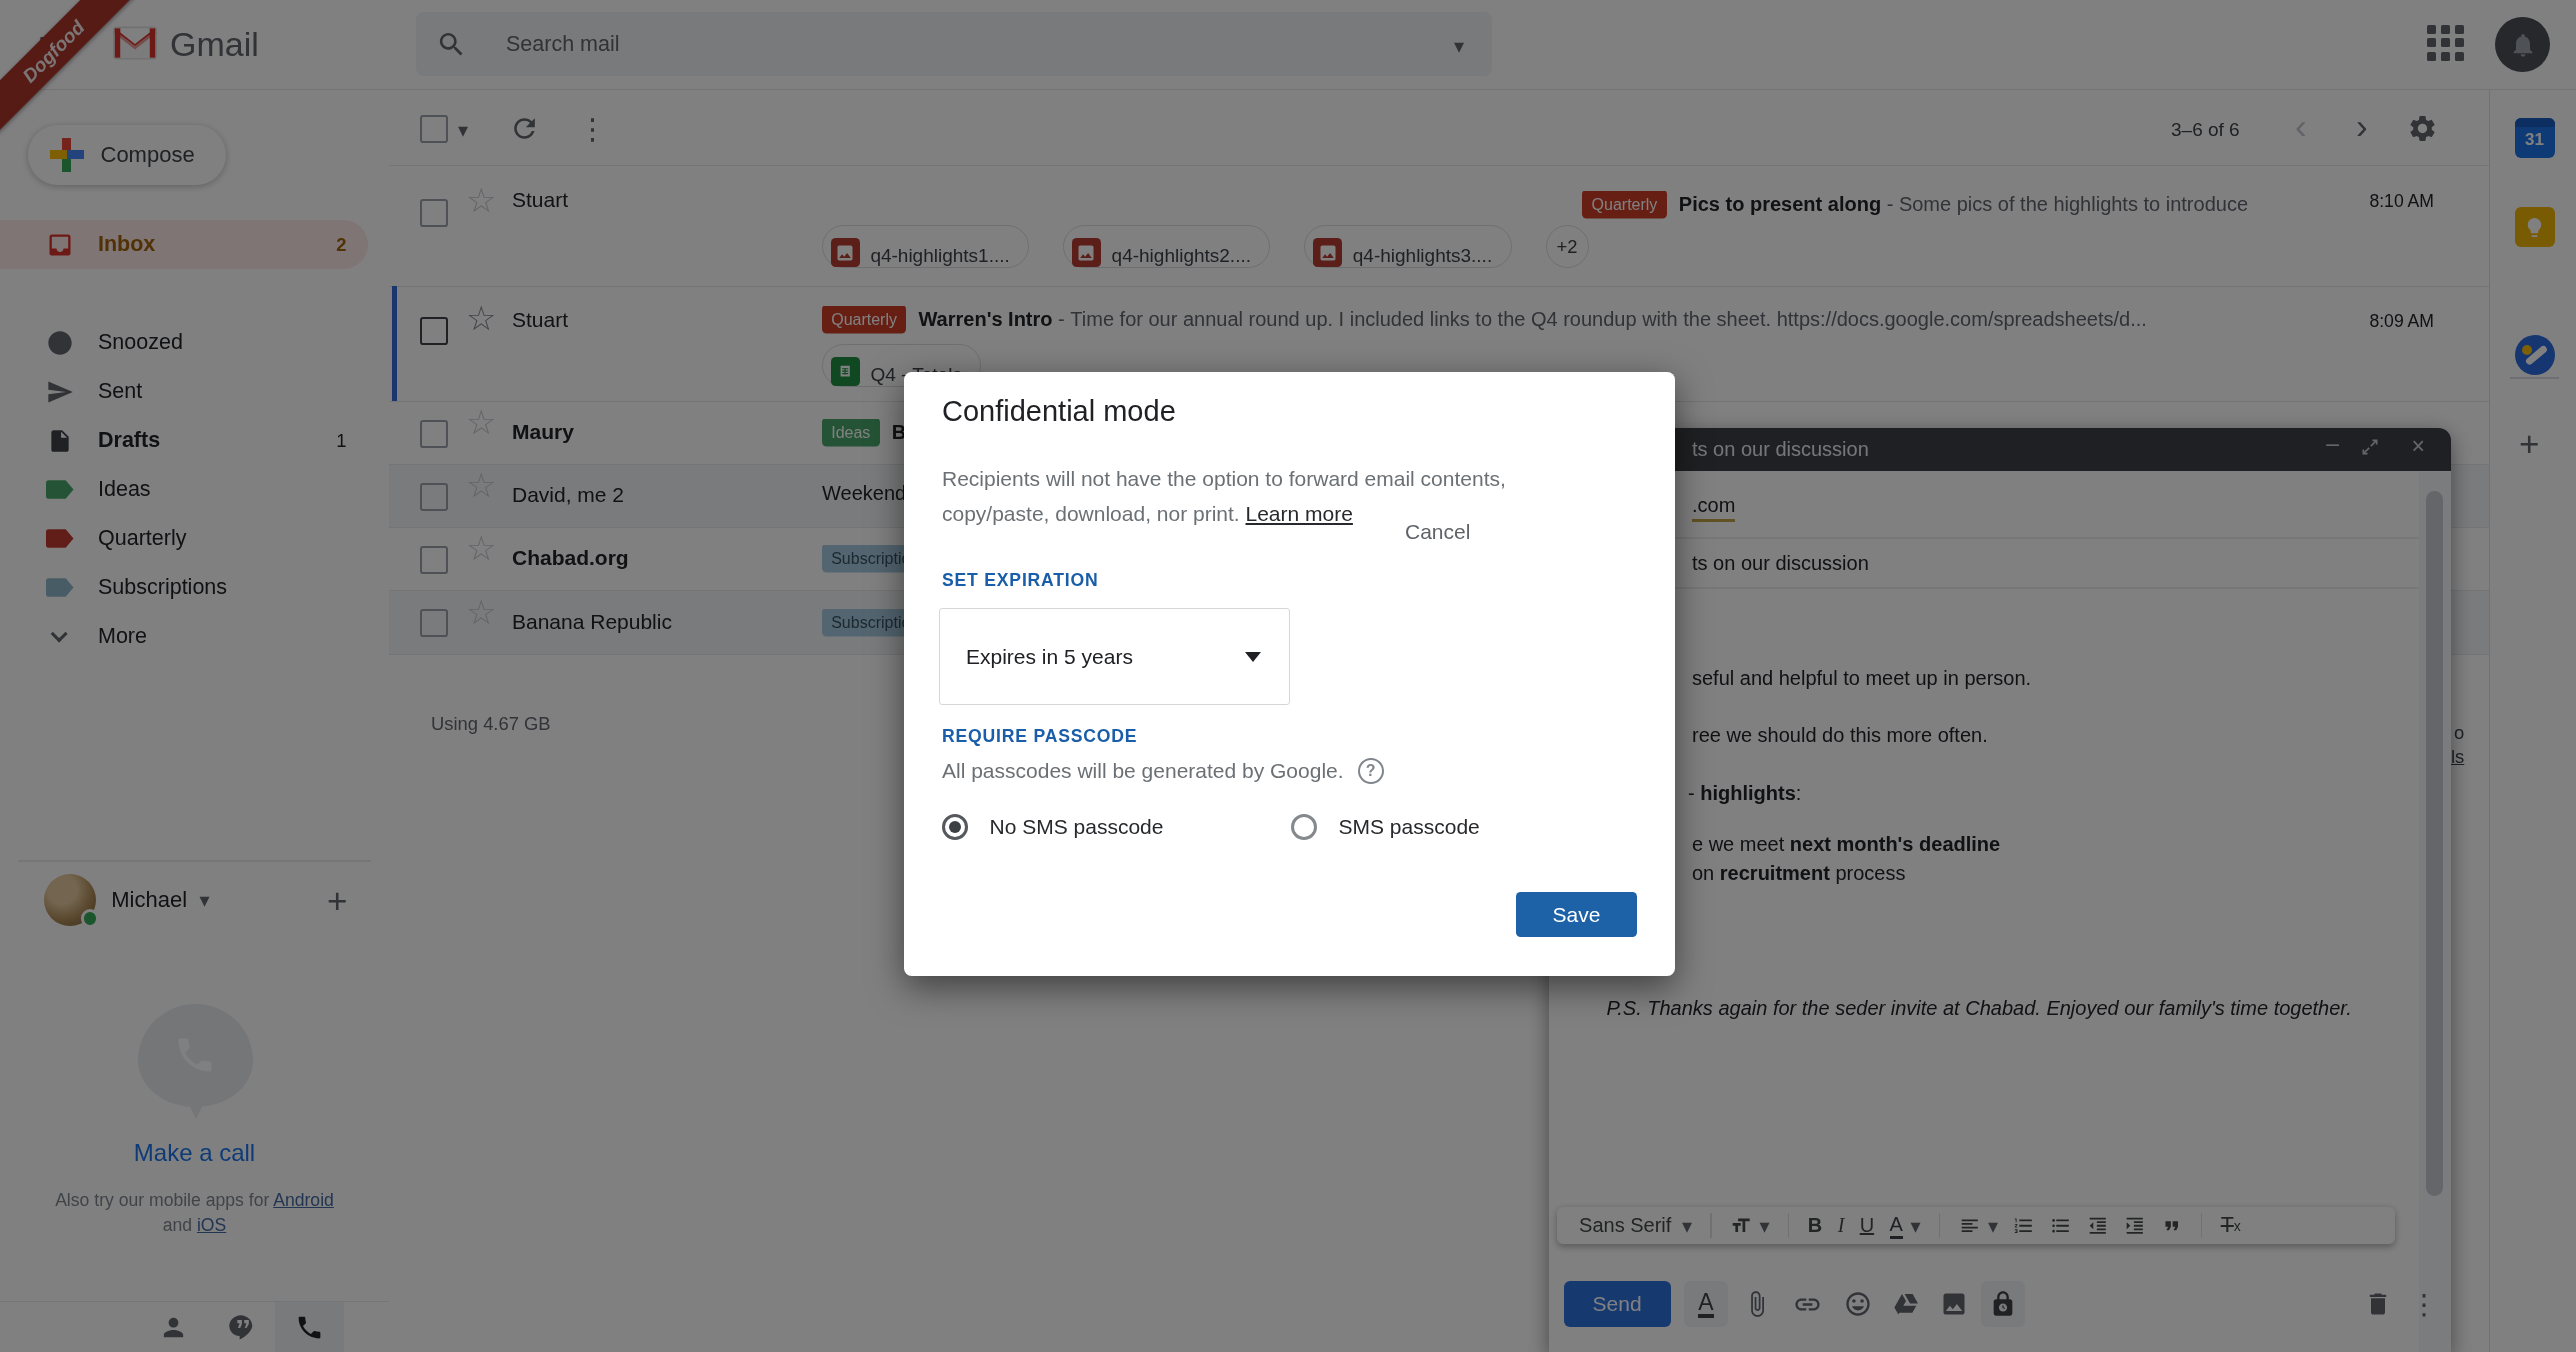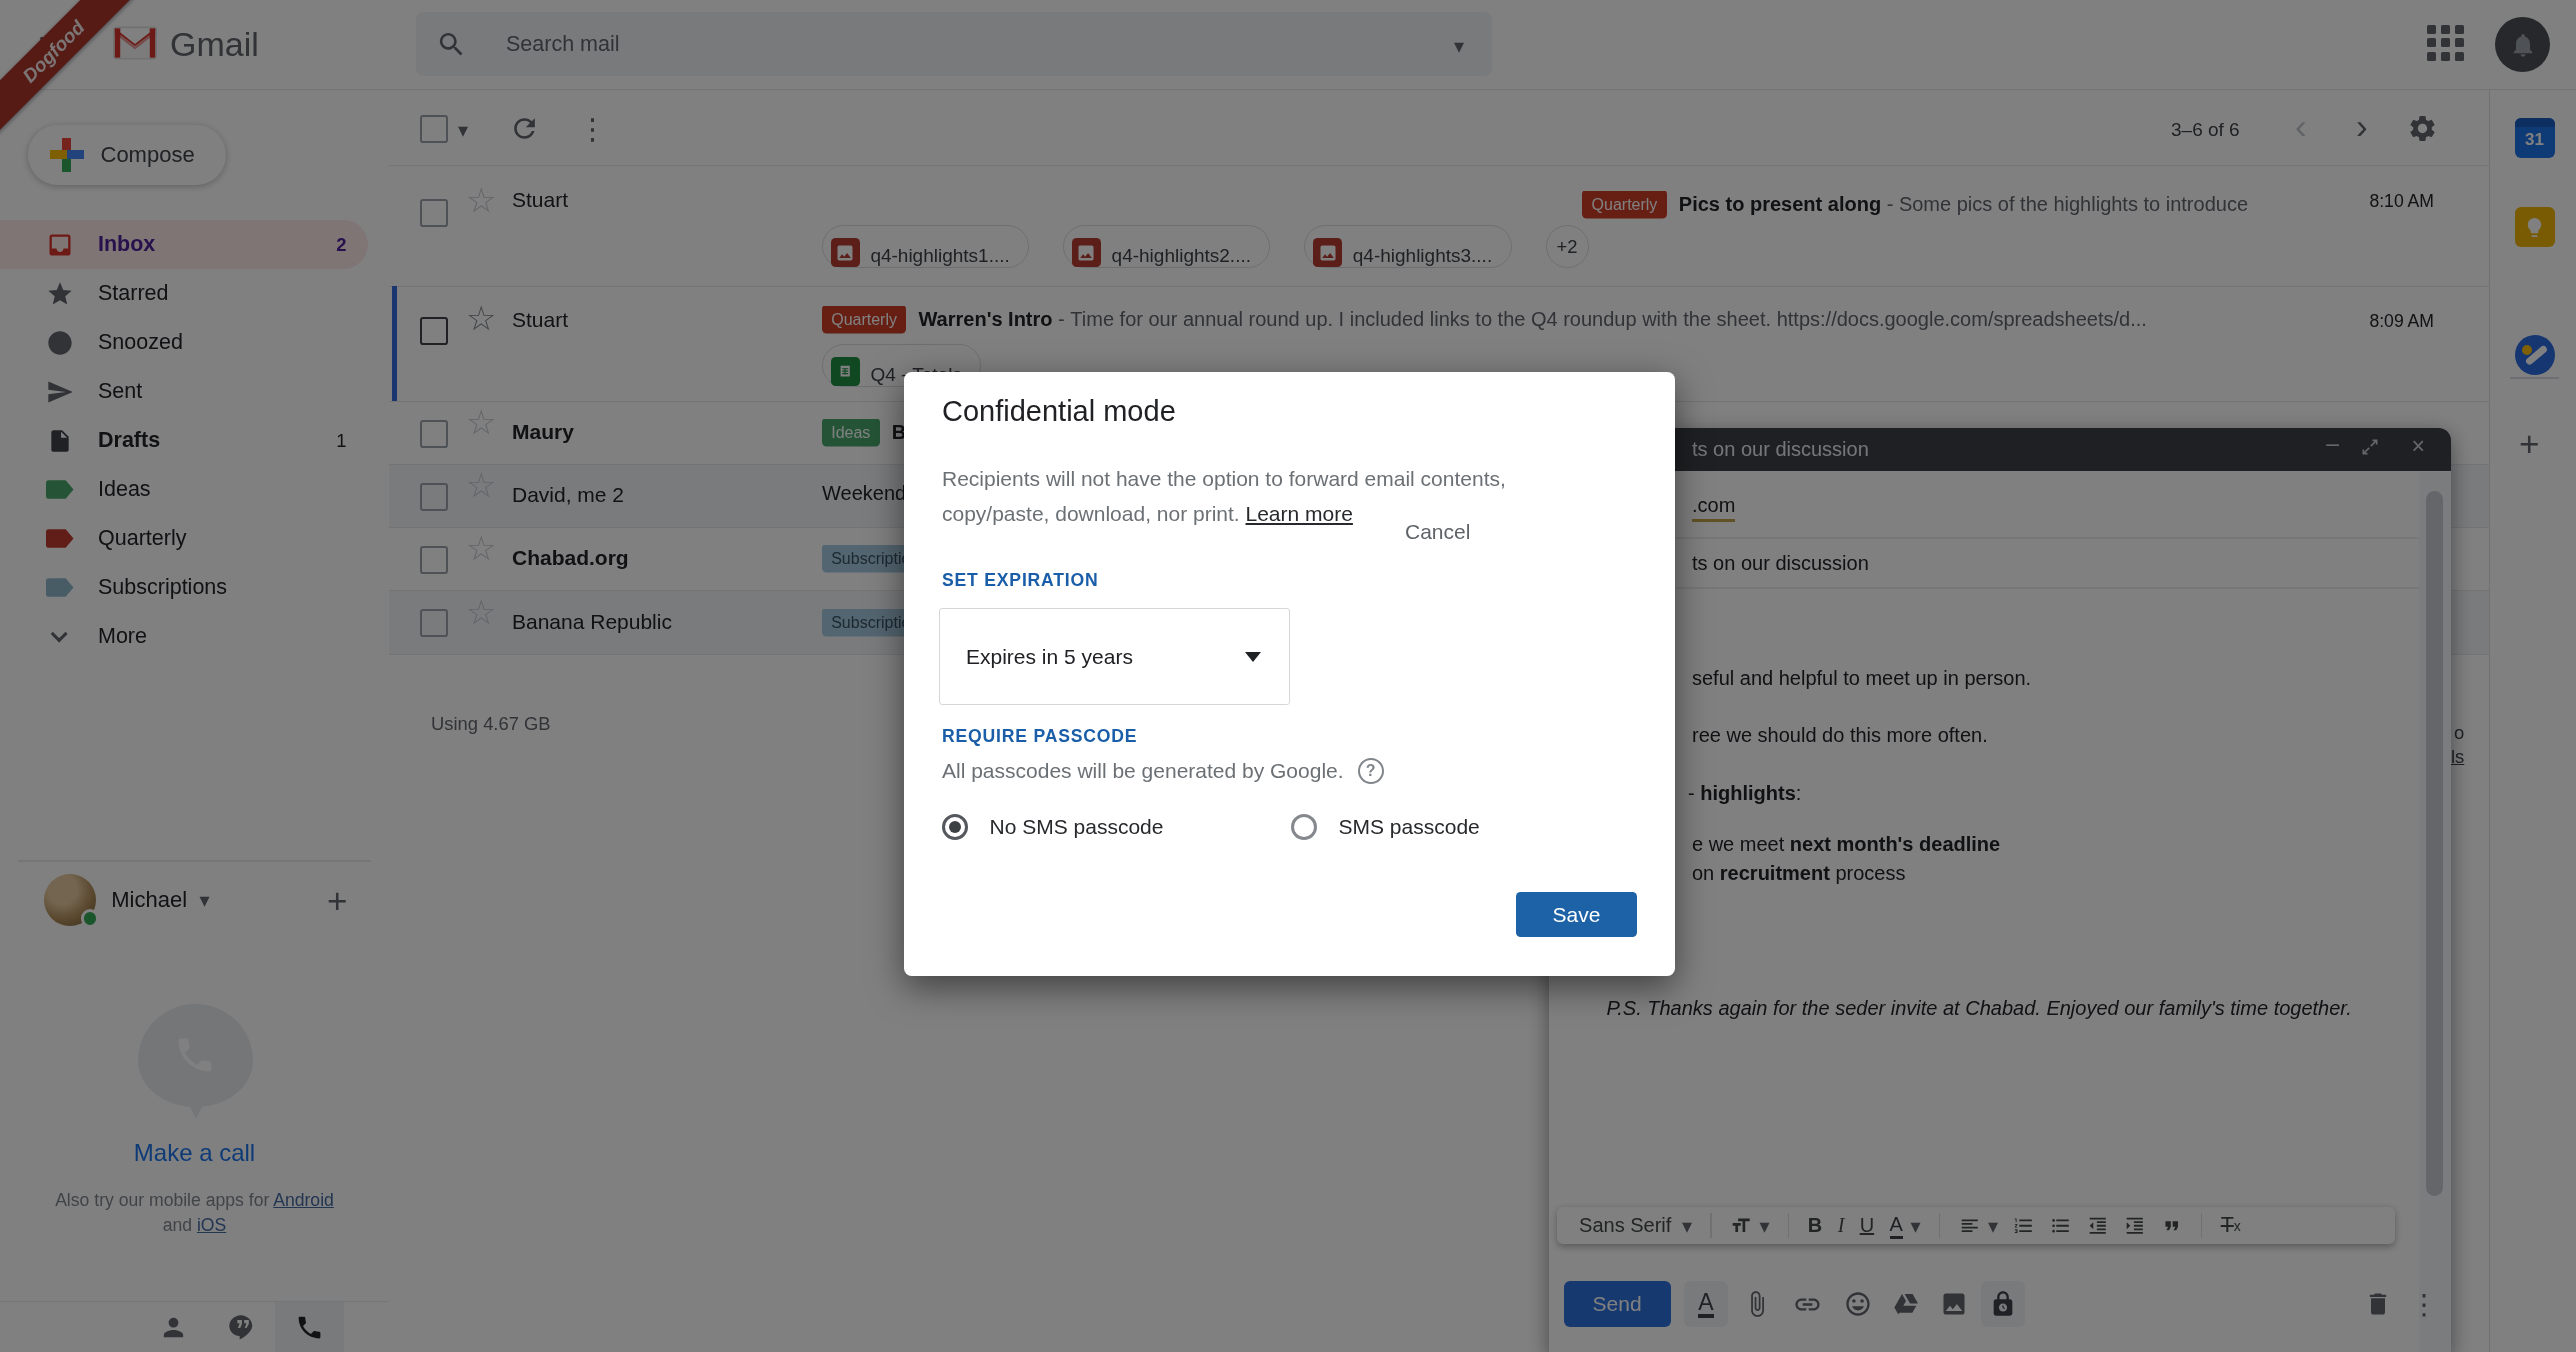--- a/index.html
+++ b/index.html
@@ -41,21 +41,21 @@
   .gplus .v1{ left:12.3px; top:0;  width:9.2px; height:17px; background:#ea4335; }
   .gplus .v2{ left:12.3px; top:17px; width:9.2px; height:17px; background:#34a853; }
   .gplus .h1{ left:0;  top:12.3px; width:17px; height:9.2px; background:#fbbc04; }
   .gplus .h2{ left:17px; top:12.3px; width:17px; height:9.2px; background:#4285f4; }
   .compose-lbl { font-size:22px; color:#3c4043; font-weight:500; }
   .nav-item { position:absolute; left:0; width:368px; height:49px; display:flex; align-items:center; border-radius:0 24.5px 24.5px 0; }
   .nav-item .nicon { width:31px; margin-left:44px; display:flex; justify-content:center; }
   .nav-item .nlabel { font-size:21.5px; color:#202124; margin-left:23px; flex:1; }
   .nav-item .ncount { font-size:18.4px; color:#202124; margin-right:21.5px; }
   .nav-item.sel { background:#fce8e6; }
-  .nav-item.sel .nlabel, .nav-item.sel .ncount { color:#4c1d95; font-weight:bold; }
+  .nav-item.sel .nlabel, .nav-item.sel .ncount { color:#a16207; font-weight:bold; }
   .nav-item.boldlbl .nlabel { font-weight:bold; }
   .tag { width:28px; height:18.4px; border-radius:3.1px; clip-path:polygon(0 0,72% 0,100% 50%,72% 100%,0 100%); }
   .chevdown { width:12.3px; height:12.3px; border-right:3.1px solid #5f6368; border-bottom:3.1px solid #5f6368; transform:rotate(45deg); margin-top:-4.6px; }
 
   .side-divider { left:18.4px; top:770px; width:353px; height:1.5px; background:#e8eaed; position:absolute; }
   .me-avatar { width:52px; height:52px; border-radius:50%;
                background:radial-gradient(circle at 35% 30%, #e4c89a 0 30%, #b28e58 60%, #6f5531 100%); position:relative; }
   .me-avatar .dot { position:absolute; right:-3.1px; bottom:-1.5px; width:18.4px; height:18.4px; background:#34a853; border:3.1px solid #fff; border-radius:50%; }
   .me-name { font-size:22px; color:#202124; font-weight:500; }
   .plus-glyph { font-size:35px; color:#5f6368; font-weight:300; }
@@ -228,29 +228,20 @@
 
     <div class="nav-item sel" style="top:130px;">
       <span class="nicon">
           <svg width="28" height="28" viewBox="0 0 24 24">
             <path fill="#d93025" d="M19 3H5c-1.1 0-2 .9-2 2v14c0 1.1.9 2 2 2h14c1.1 0 2-.9 2-2V5c0-1.1-.9-2-2-2zm0 12h-4c0 1.66-1.35 3-3 3s-3-1.34-3-3H5V5h14v10z"></path>
           </svg>
         </span>
       <span class="nlabel">Inbox</span>
       <span class="ncount">2</span>
     </div>
-    <div class="nav-item" style="top:179px;">
-      <span class="nicon">
-          <svg width="28" height="28" viewBox="0 0 24 24">
-            <path fill="#5f6368" d="M12 17.27L18.18 21l-1.64-7.03L22 9.24l-7.19-.61L12 2 9.19 8.63 2 9.24l5.46 4.73L5.82 21z"></path>
-          </svg>
-        </span>
-      <span class="nlabel">Starred</span>
-      <span class="ncount"></span>
-    </div>
     <div class="nav-item" style="top:228px;">
       <span class="nicon">
           <svg width="28" height="28" viewBox="0 0 24 24">
             <path fill="#5f6368" d="M11.99 2C6.47 2 2 6.47 2 12s4.47 10 9.99 10C17.52 22 22 17.53 22 12S17.52 2 11.99 2zm.51 5H11v6l5.25 3.15.75-1.23-4.5-2.67V7z"></path>
           </svg>
         </span>
       <span class="nlabel">Snoozed</span>
       <span class="ncount"></span>
     </div>
     <div class="nav-item" style="top:277px;">

